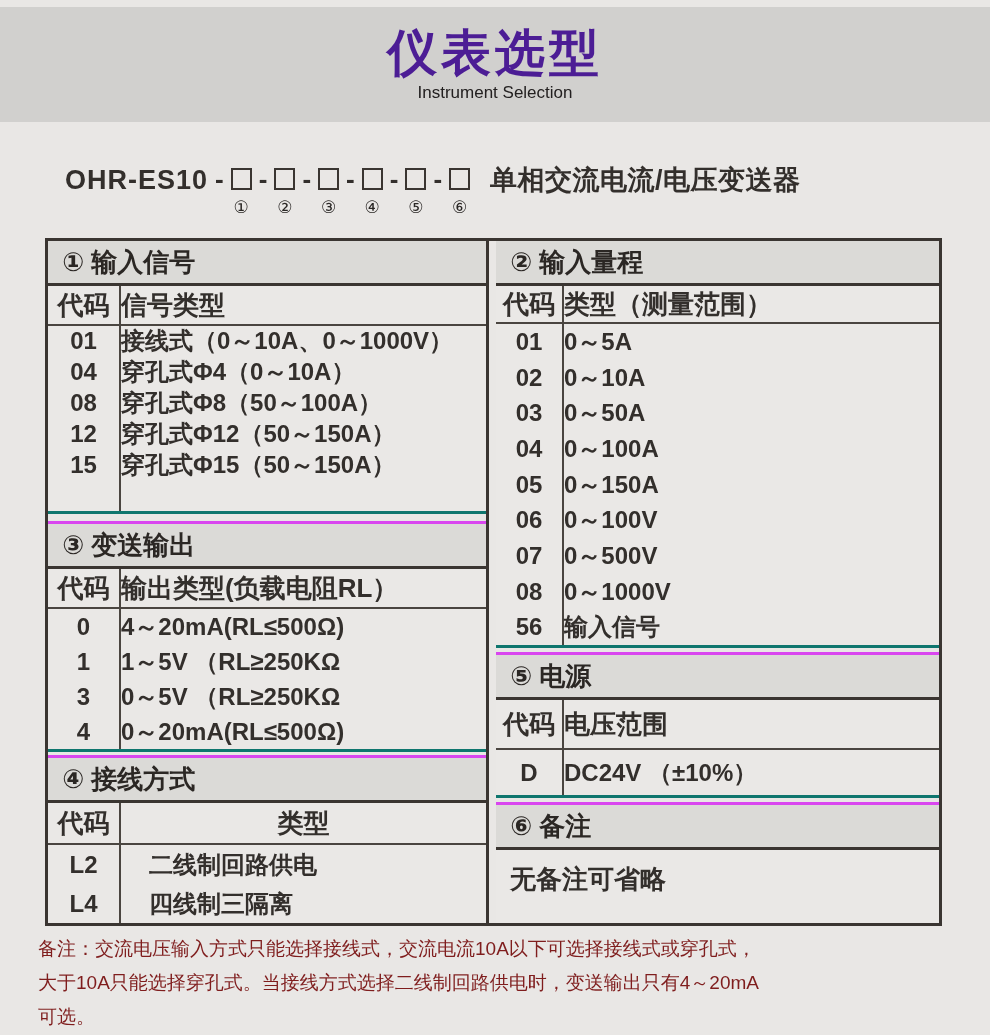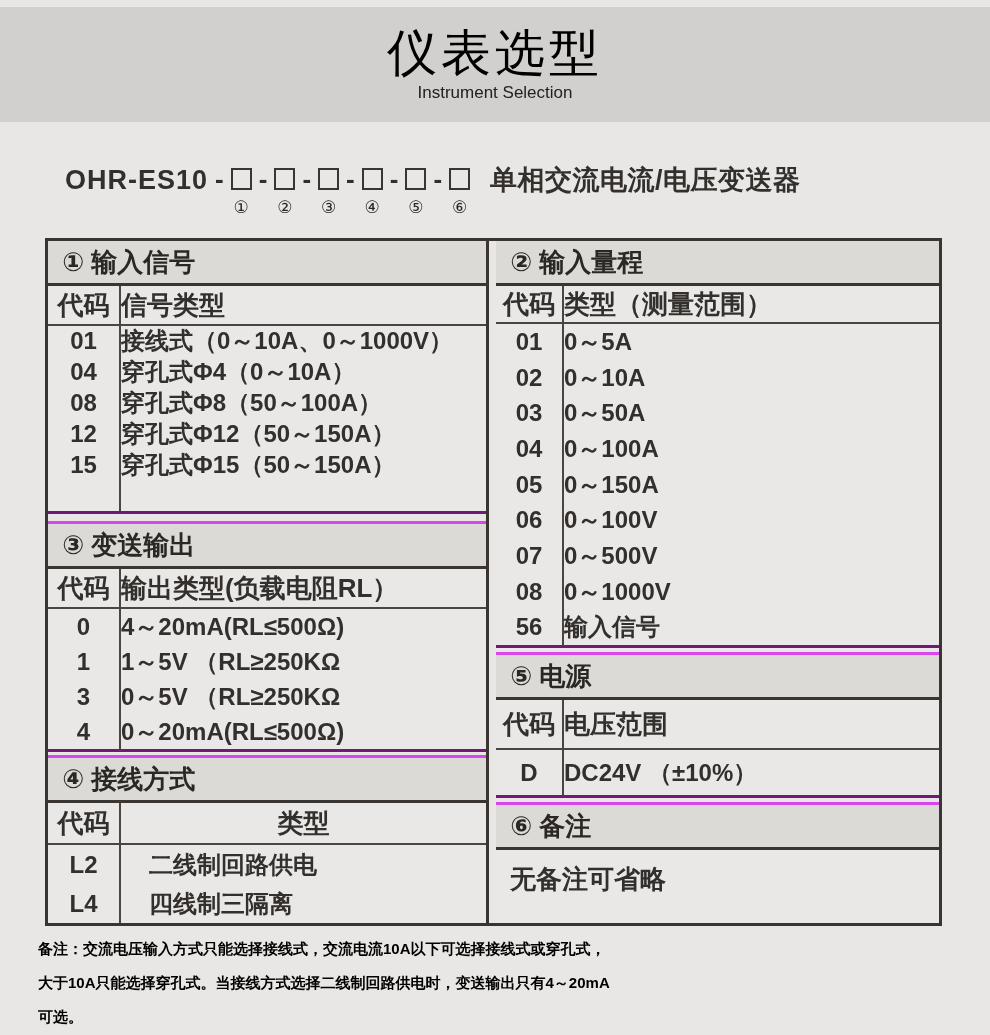--- a/index.html
+++ b/index.html
@@ -9,21 +9,21 @@
     font-family:"Liberation Sans","DejaVu Sans",sans-serif;
     color:#332f2c;
     -webkit-font-smoothing:antialiased;
   }
   
   .top-band{
     position:absolute;left:0;top:7px;width:990px;height:115px;
     background:#d1d0ce;
     display:flex;flex-direction:column;align-items:center;justify-content:center;
   }
-  .page-title{font-size:50px;font-weight:normal;letter-spacing:4px;line-height:54px;color:#000000;}
+  .page-title{font-size:50px;font-weight:bold;letter-spacing:4px;line-height:54px;color:#4c1d95;}
   .page-subtitle{font-size:17px;font-weight:400;margin-top:3px;color:#232020;}
 
   
   .model-line{
     position:absolute;left:65px;top:168px;display:flex;align-items:flex-start;
   }
   .model-prefix{font-size:27px;font-weight:bold;line-height:24px;letter-spacing:1px;}
   .model-dash{font-size:26px;font-weight:bold;line-height:22px;margin:0 7px;}
   .box-col{display:flex;flex-direction:column;align-items:center;}
   .model-box{width:21px;height:22px;border:2px solid #3a3531;background:transparent;box-sizing:border-box;margin-top:0px;}
@@ -63,35 +63,35 @@
     display:flex;align-items:center;justify-content:center;
     border-right:2px solid #4a4540;box-sizing:border-box;flex:0 0 auto;
   }
   .w-code-l{width:73px;}
   .w-code-r{width:68px;}
   .cell-desc{flex:1;display:flex;align-items:center;}
   .cell-desc.centered{justify-content:center;padding-left:0;}
 
   .data-area{
     flex:0 0 auto;display:flex;flex-direction:column;background:#eae8e6;
-    border-bottom:3px solid #701a75;font-size:24px;font-weight:bold;
+    border-bottom:3px solid #0f766e;font-size:24px;font-weight:bold;
   }
   .data-area.last{border-bottom:none;flex:1 1 auto;}
   .d185{height:185px;} .d140{height:140px;} .d321{height:321px;} .d45{height:45px;}
   .drow{flex:1;display:flex;min-height:0;}
   .drow .cell-code{font-size:24px;}
   .content-row{
     flex:1;display:flex;align-items:flex-start;padding:12px 0 0 14px;
     background:#eae8e6;font-size:26px;font-weight:bold;
   }
 
   
   .note{
     position:absolute;left:38px;top:932px;width:930px;
-    font-size:15px;font-weight:bold;line-height:34px;color:#000000;
+    font-size:19px;font-weight:normal;line-height:34px;color:#7f1d1d;
   }
 </style>
 </head>
 <body>
 
 <div class="top-band">
   <div class="page-title">仪表选型</div>
   <div class="page-subtitle">Instrument Selection</div>
 </div>
 

